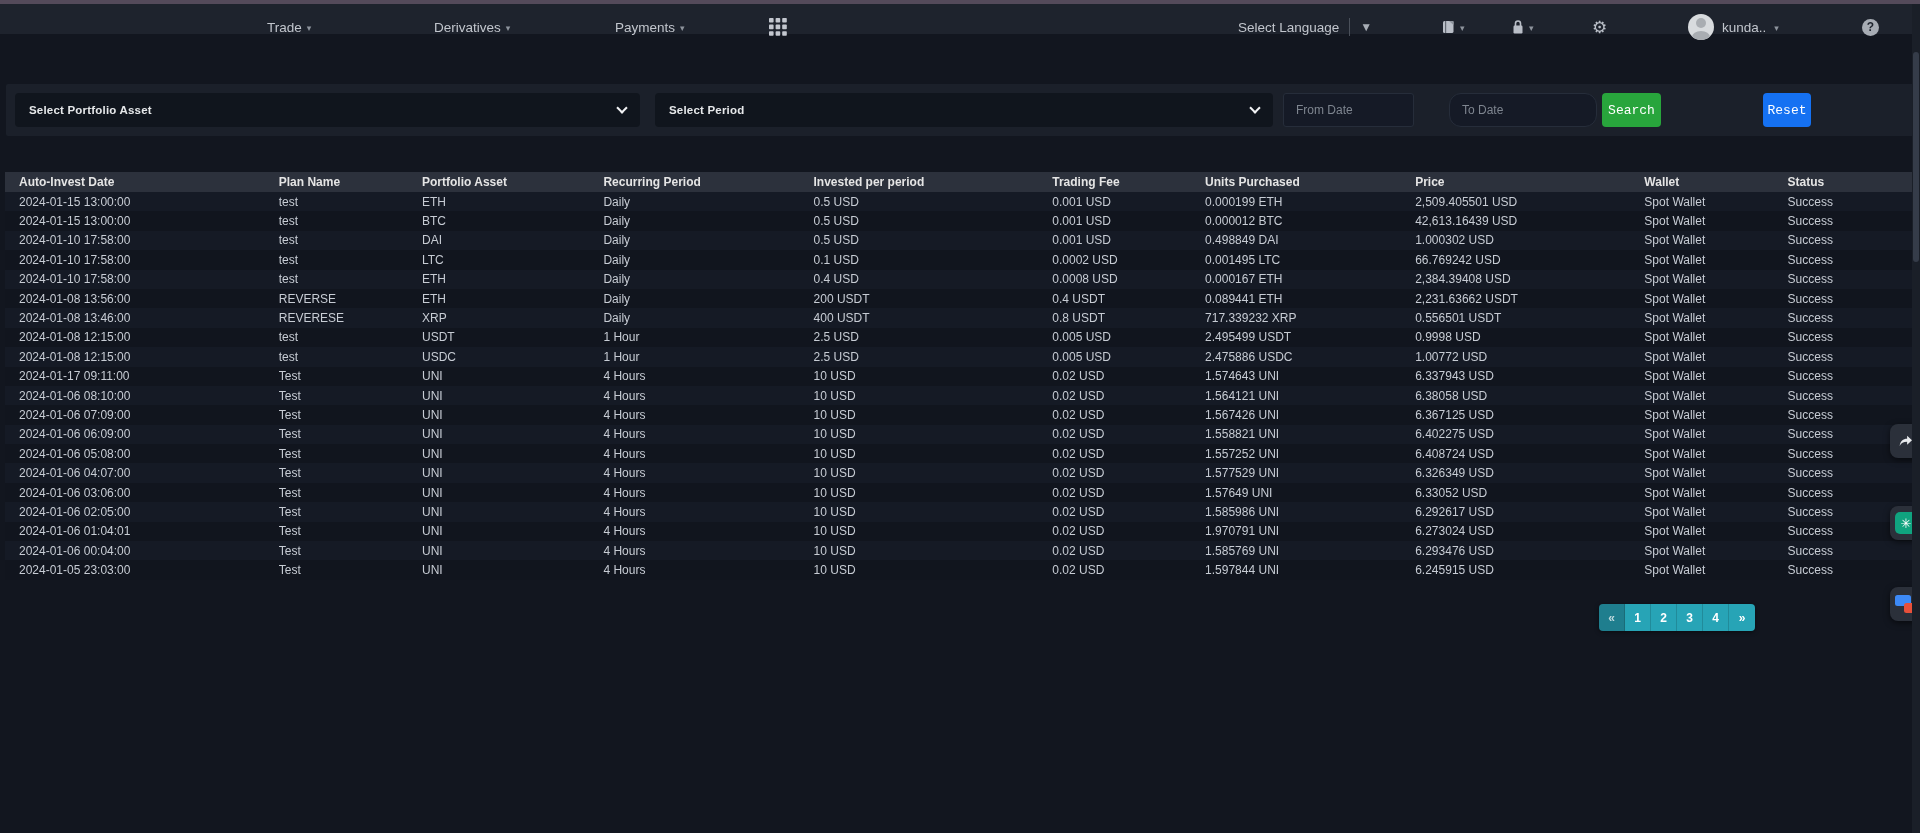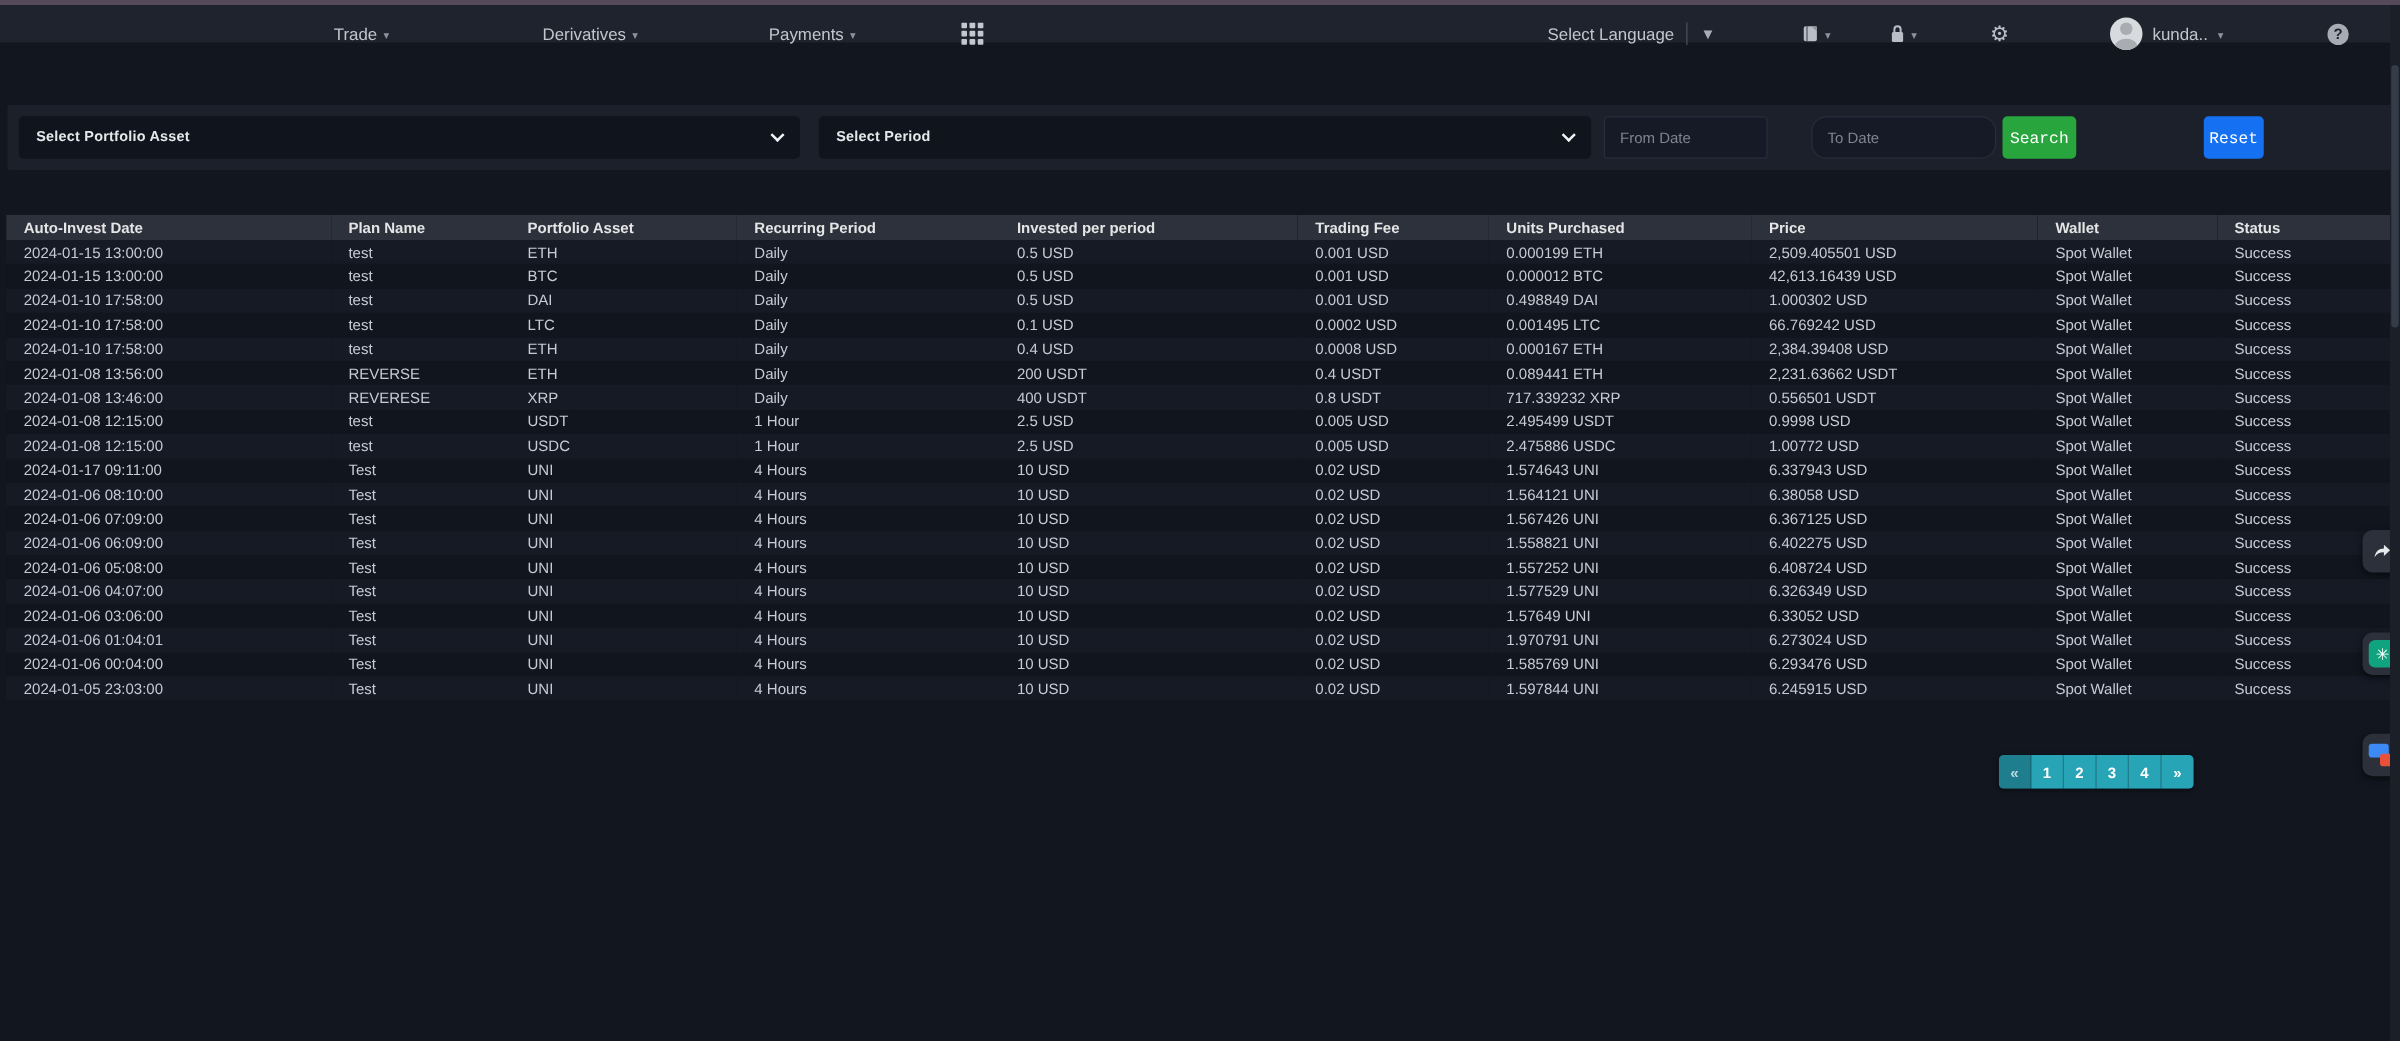--- a/index.html
+++ b/index.html
@@ -393,20 +393,32 @@
           <td>UNI</td>
           <td>4 Hours</td>
           <td>10 USD</td>
           <td>0.02 USD</td>
           <td>1.57649 UNI</td>
           <td>6.33052 USD</td>
           <td>Spot Wallet</td>
           <td>Success</td>
         </tr>
         <tr>
+          <td>2024-01-06 02:05:00</td>
+          <td>Test</td>
+          <td>UNI</td>
+          <td>4 Hours</td>
+          <td>10 USD</td>
+          <td>0.02 USD</td>
+          <td>1.585986 UNI</td>
+          <td>6.292617 USD</td>
+          <td>Spot Wallet</td>
+          <td>Success</td>
+        </tr>
+        <tr>
           <td>2024-01-06 01:04:01</td>
           <td>Test</td>
           <td>UNI</td>
           <td>4 Hours</td>
           <td>10 USD</td>
           <td>0.02 USD</td>
           <td>1.970791 UNI</td>
           <td>6.273024 USD</td>
           <td>Spot Wallet</td>
           <td>Success</td>

